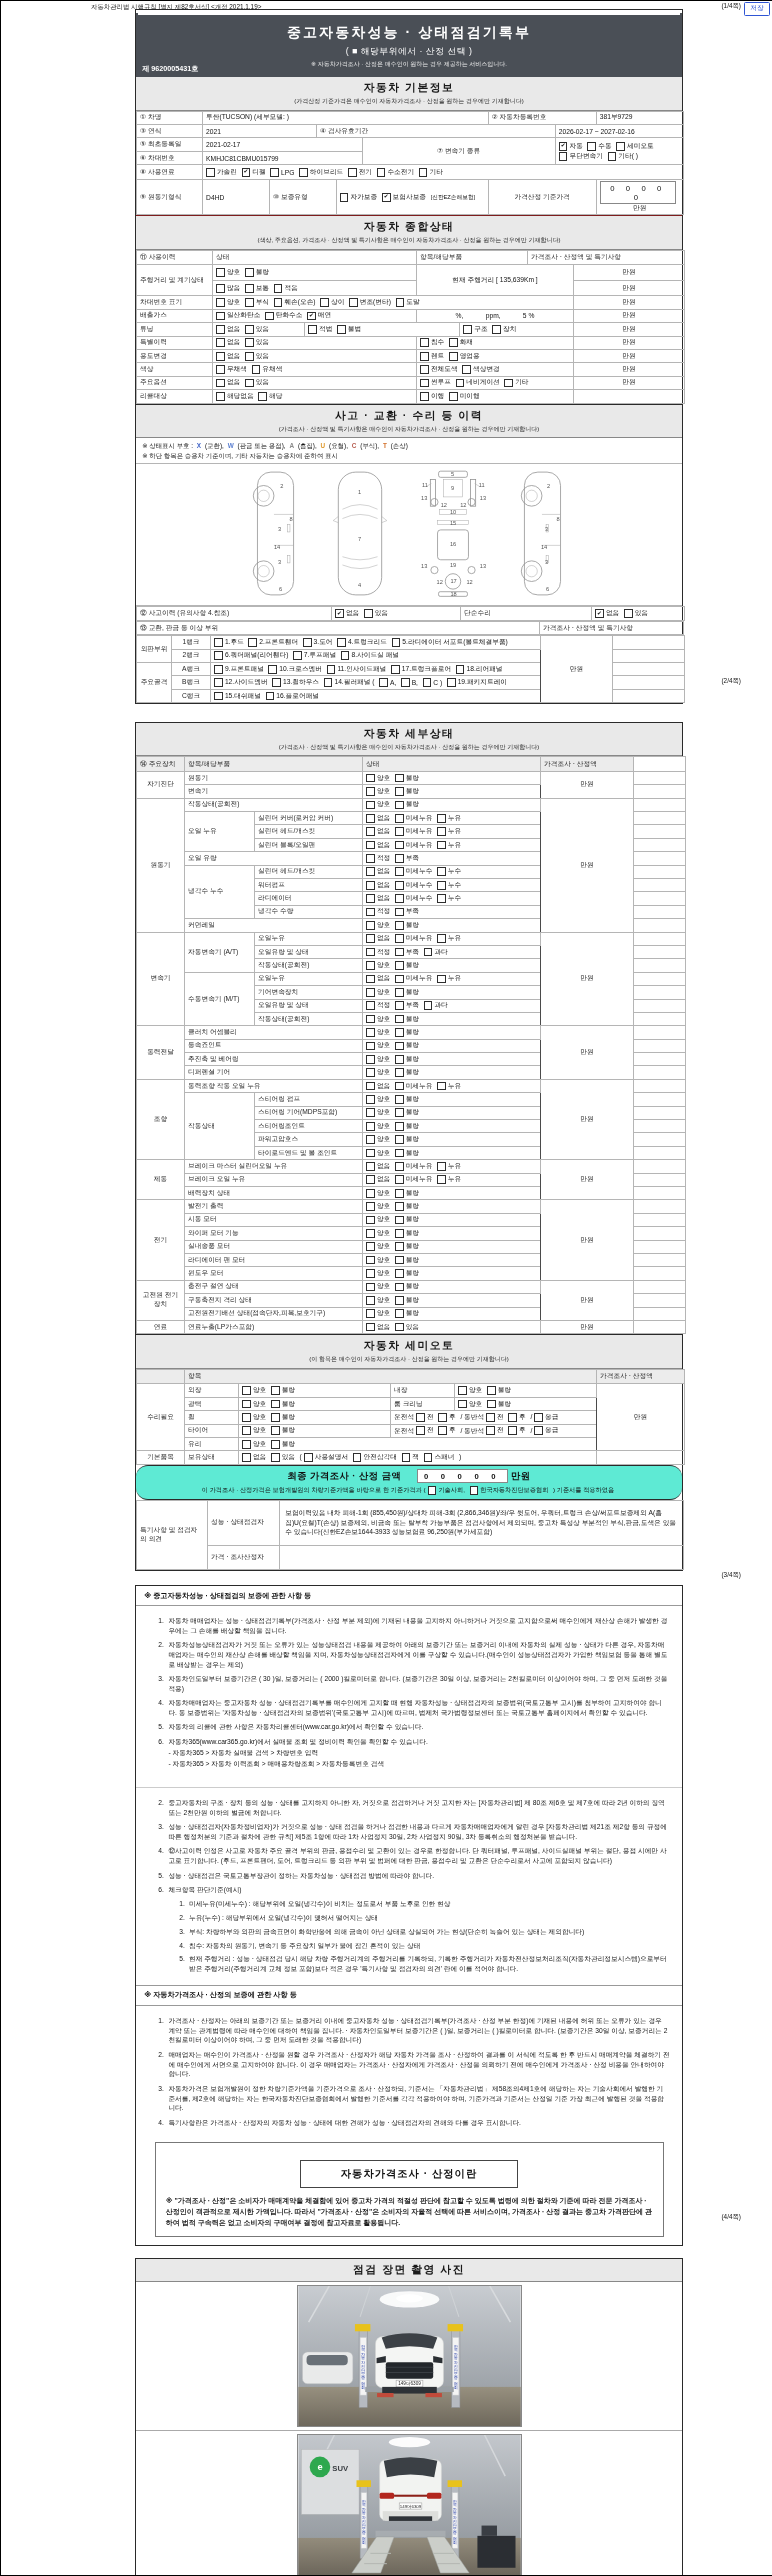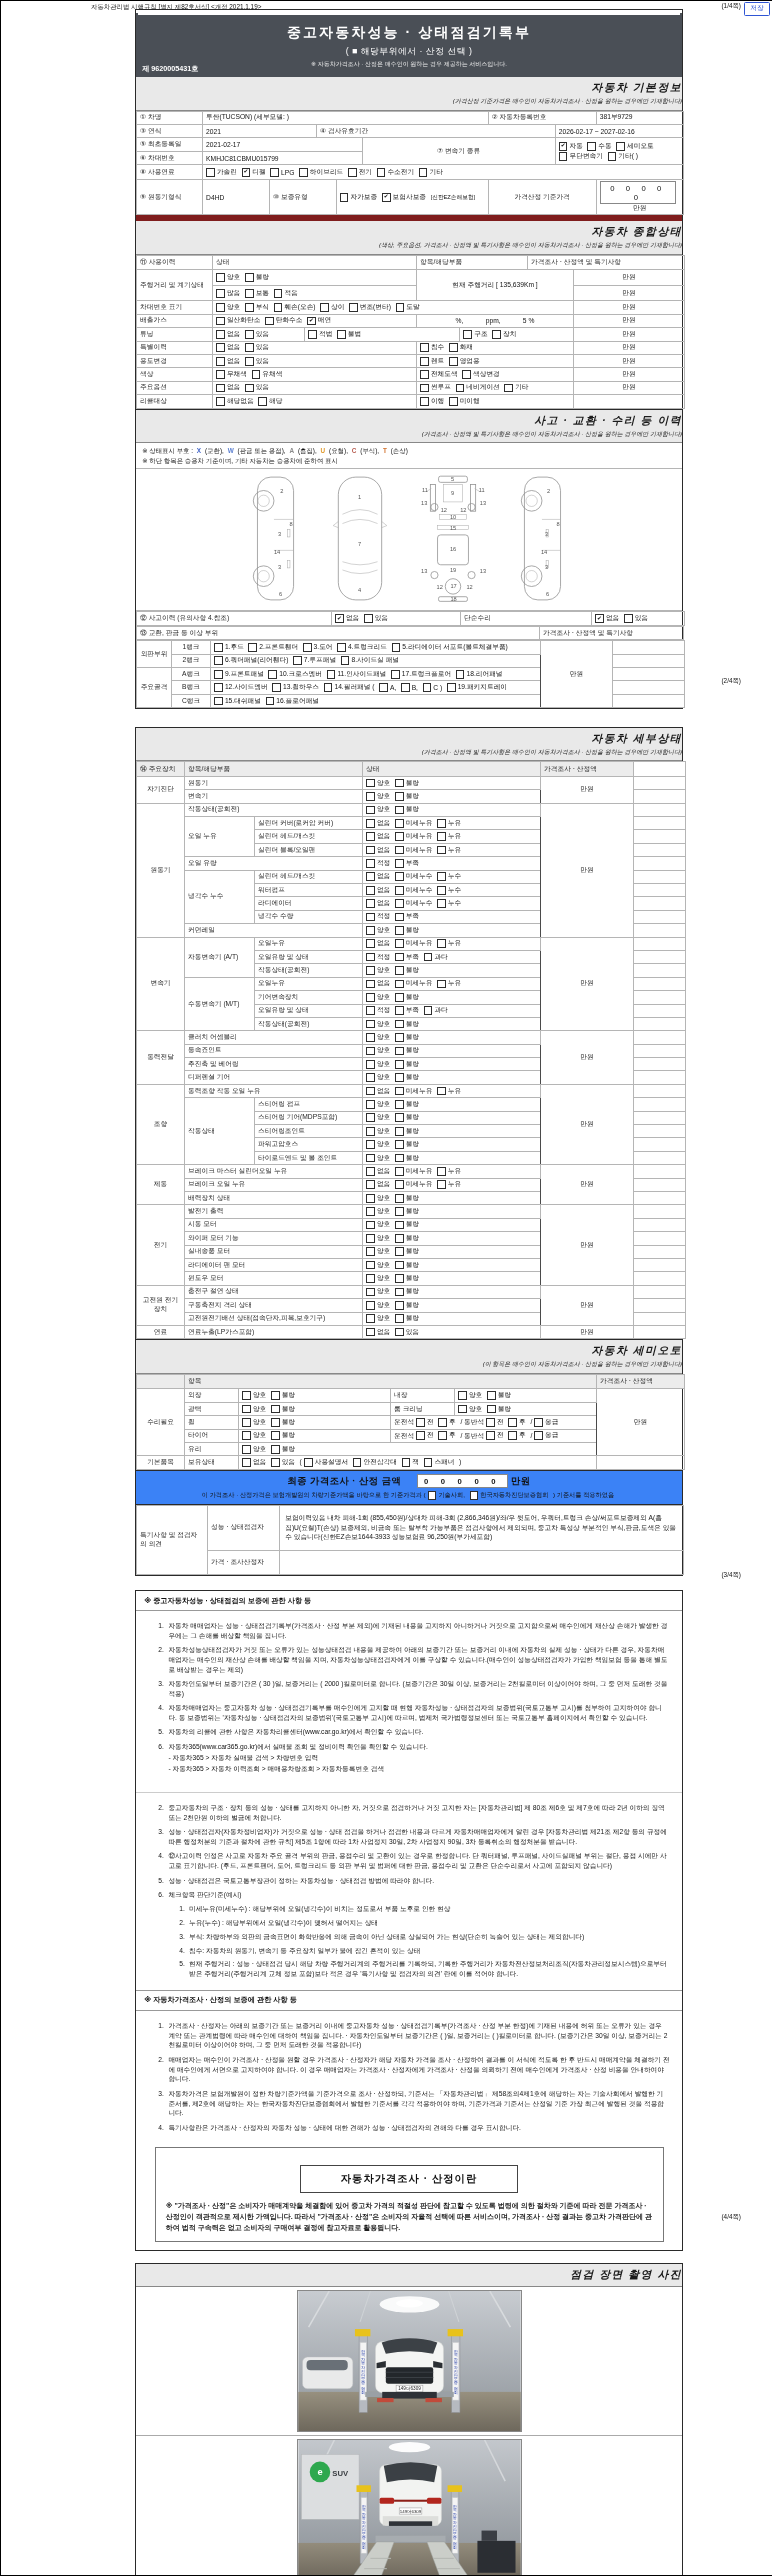--- a/index.html
+++ b/index.html
@@ -17,21 +17,21 @@
   .doc{position:absolute;left:135px;top:9.3px;width:548px;}
   .block{border:1px solid #2a2a2a;background:#fff;box-sizing:border-box;}
   
   .head-block{background:#4a4f56;color:#fff;height:64px;position:relative;margin-bottom:0;}
   .white-strip{height:2.6px;background:#fff;margin:2.6px 2.1px 0 2.1px;}
   .h-title{text-align:center;font-size:14px;font-weight:700;letter-spacing:2.1px;margin-top:8.8px;}
   .h-sub{text-align:center;font-size:8.8px;margin-top:3.6px;letter-spacing:0.5px;}
   .h-note{text-align:center;font-size:6px;margin-top:2.6px;color:#f0f0f0;}
   .h-docno{position:absolute;left:6.2px;bottom:2.6px;font-size:7.2px;font-weight:600;}
   
-  .sec-head{background:#e9e9e9;border-bottom:0.5px solid #888;text-align:right;padding:4.1px 0 3.6px;font-style:italic;}
+  .sec-head{background:#e9e9e9;border-bottom:0.5px solid #888;text-align:center;padding:4.1px 0 3.6px;}
   .sec-title{font-size:10.8px;font-weight:700;letter-spacing:1.5px;color:#1a1a1a;}
   .sec-note{font-size:6px;margin-top:2.1px;color:#222;}
   
   table{border-collapse:collapse;table-layout:fixed;width:100%;}
   td{border:0.5px solid #b5b5b5;padding:1px 3.1px;font-size:6.7px;height:13.4px;overflow:hidden;
      vertical-align:middle;box-sizing:border-box;}
   .lbl{color:#222;}
   .ctr{text-align:center;}
   .unit{text-align:center;}
   .pcol{border-left:1px solid #4a4a4a;}
@@ -64,22 +64,22 @@
   .nline{margin-top:1.5px;}
   .nsub{display:flex;margin:4.1px 0 0 7.2px;}
   .nsub .no{width:9.3px;flex:none;text-align:right;margin-right:4.1px;font-size:6.7px;line-height:9.8px;}
   .nsub .txt{flex:1;font-size:6.7px;line-height:9.8px;}
   #notice-b{margin-top:7.2px;border-top:0.5px solid #ccc;}
   .notice-boxwrap{border:0.5px solid #777;margin:4.1px 18.5px 8.2px;padding:8.2px 10.3px 7.2px;}
   .notice-boxtitle{width:216px;margin:8px auto;border:0.5px solid #444;text-align:center;
     font-size:10.3px;font-weight:700;letter-spacing:1px;padding:6.2px 0;}
   .notice-boxtext{margin-top:7.2px;font-size:7px;line-height:10.8px;font-weight:600;color:#1c1c1c;}
   
-  .final-price{border-top:1px solid #2a2a2a;border-bottom:1px solid #2a2a2a;background:#3b82f6;
-    text-align:center;padding:3.6px 0 3.1px;}
+  .final-price{border-top:1px solid #2a2a2a;border-bottom:1px solid #2a2a2a;background:#5eead4;
+    text-align:center;padding:3.6px 0 3.1px;border-radius:12px;}
   .fp-line1{font-size:9.3px;font-weight:700;letter-spacing:0.5px;}
   .fp-line1 .digits{letter-spacing:5.2px;margin-left:12.4px;}
   .fp-note{font-size:6.2px;margin-top:2.1px;}
   .fp-note .cb .lb{font-size:6.2px;}
   
   .photo-wrap{padding:3.1px 0;border-bottom:0.5px solid #aaa;text-align:center;}
   .photo{display:block;margin:0 auto;border:0.5px solid #888;}
   .sign-area{background:#efefef;border-top:1px solid #2a2a2a;padding:4.1px 0 5.2px;}
   
   .gap28{height:14.4px;}
@@ -201,21 +201,21 @@
               </span><span class="cb">
                 <span class="box">✔</span>
                 <span class="lb">보험사보증</span>
               </span><span class="mx sm">[신한EZ손해보험]</span></td>
         <td colspan="2" class="lbl ctr">가격산정 기준가격</td>
         <td colspan="2" class="ctr"><span class="digits">0 0 0 0 0</span><span>만원</span></td>
       </tr>
     </tbody>
       </table>
 
-    <div class="sec-head" style="border-top:6px solid #7f1d1d">
+    <div class="sec-head" style="border-top:1px solid #7f1d1d">
       <div class="sec-title">자동차 종합상태</div>
       <div class="sec-note">(색상, 주요옵션, 가격조사 · 산정액 및 특기사항은 매수인이 자동차가격조사 · 산정을 원하는 경우에만 기재합니다)</div>
     </div>
     <table>
       <colgroup>
           <col style="width:76px">
           <col style="width:204px">
           <col style="width:111px">
           <col style="width:46px">
           <col style="width:111px">

